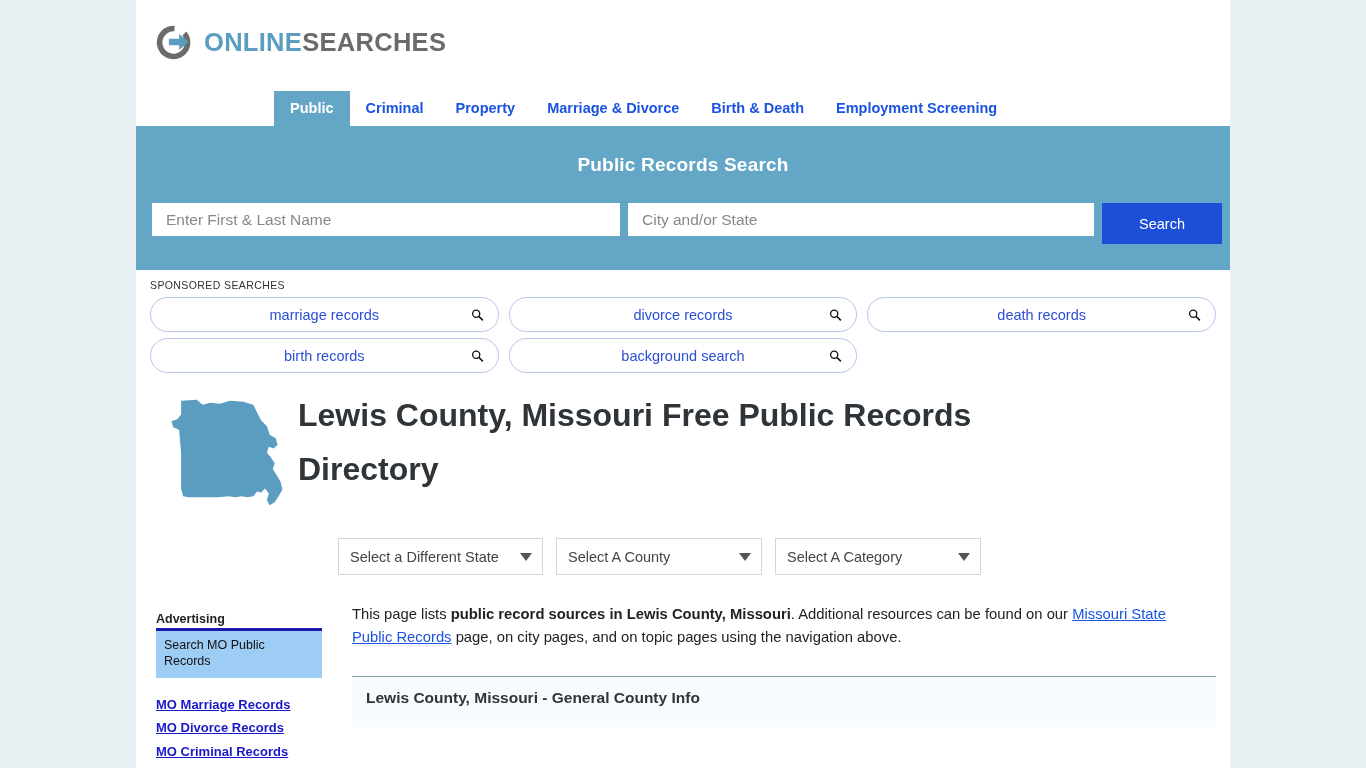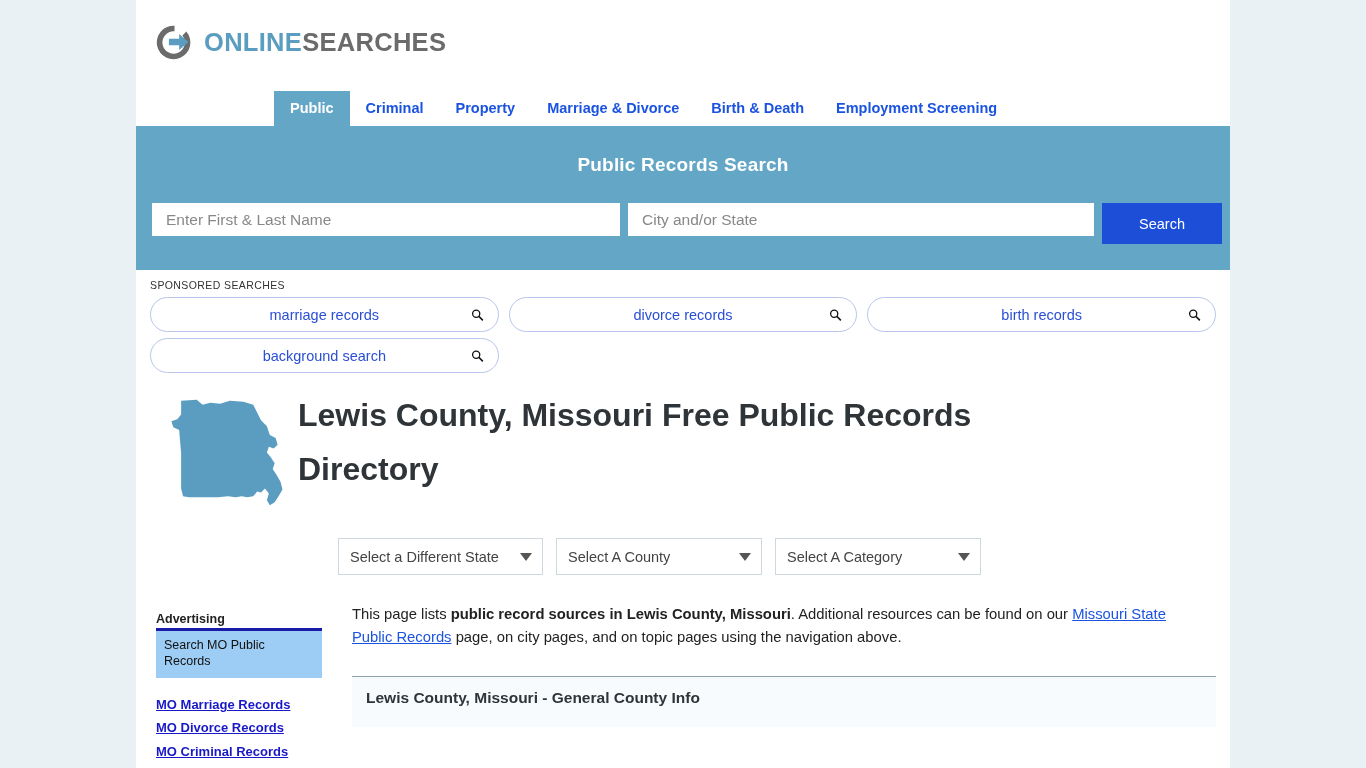--- a/index.html
+++ b/index.html
@@ -342,20 +342,27 @@
 
         <div class="pill">
           <span class="pill-label">divorce records</span>
           <svg class="mag" viewBox="0 0 16 16" xmlns="http://www.w3.org/2000/svg">
             <circle cx="6.4" cy="6.4" r="4.4" fill="none" stroke="#111" stroke-width="1.6"></circle>
             <line x1="9.7" y1="9.7" x2="14.6" y2="14.6" stroke="#111" stroke-width="1.8"></line>
           </svg>
         </div>
 
 
+        <div class="pill">
+          <span class="pill-label">death records</span>
+          <svg class="mag" viewBox="0 0 16 16" xmlns="http://www.w3.org/2000/svg">
+            <circle cx="6.4" cy="6.4" r="4.4" fill="none" stroke="#111" stroke-width="1.6"></circle>
+            <line x1="9.7" y1="9.7" x2="14.6" y2="14.6" stroke="#111" stroke-width="1.8"></line>
+          </svg>
+        </div>
 
         <div class="pill">
           <span class="pill-label">birth records</span>
           <svg class="mag" viewBox="0 0 16 16" xmlns="http://www.w3.org/2000/svg">
             <circle cx="6.4" cy="6.4" r="4.4" fill="none" stroke="#111" stroke-width="1.6"></circle>
             <line x1="9.7" y1="9.7" x2="14.6" y2="14.6" stroke="#111" stroke-width="1.8"></line>
           </svg>
         </div>
 
         <div class="pill">

